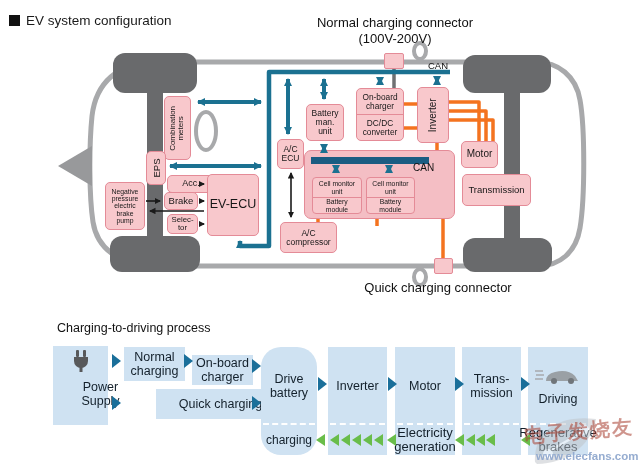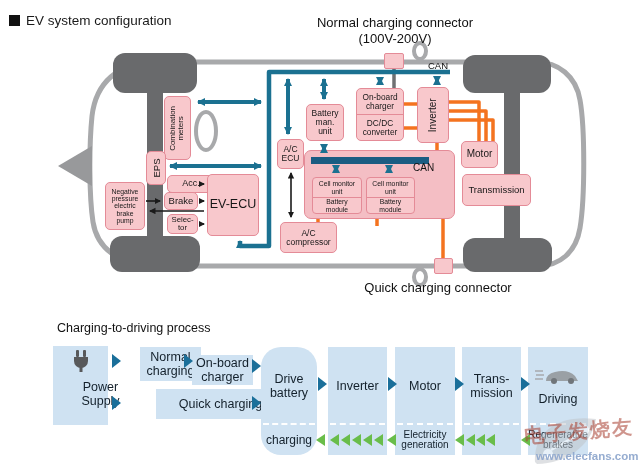--- a/index.html
+++ b/index.html
@@ -19,21 +19,21 @@
   
   .lbl{position:absolute;text-align:center;color:#111;}
   
   .pbox{position:absolute;box-sizing:border-box;background:#cfe2f2;display:flex;align-items:center;
         justify-content:center;text-align:center;color:#13202b;font-size:12.5px;line-height:1.12;}
   .tall{display:block;}
   .tlabel{position:absolute;left:0;top:0;width:100%;height:77px;display:flex;flex-direction:column;
           align-items:center;justify-content:center;text-align:center;}
   .dash{position:absolute;left:2px;right:2px;top:76px;border-top:2px dashed #fff;}
   .tstrip{position:absolute;left:0;top:78px;width:100%;height:30px;display:flex;align-items:center;
-          justify-content:center;text-align:center;font-size:10px;line-height:1.05;}
+          justify-content:center;text-align:center;font-size:13px;line-height:1.05;}
   .barrow{position:absolute;width:0;height:0;border-top:7.5px solid transparent;
           border-bottom:7.5px solid transparent;border-left:9px solid #1a6f9a;}
   .garrow{position:absolute;width:0;height:0;border-top:6.5px solid transparent;
           border-bottom:6.5px solid transparent;border-right:9px solid #69bd4a;}
   .wm-cn{position:absolute;left:524px;top:418px;font-size:20px;font-weight:bold;letter-spacing:2px;
          color:rgba(168,62,48,.55);transform:rotate(-5deg);}
   .wm-url{position:absolute;left:536px;top:450px;font-size:11.5px;font-weight:bold;
           color:rgba(143,168,206,.95);}
 </style>
 </head>
@@ -237,21 +237,21 @@
           <rect x="10.5" y="17" width="3" height="6"></rect>
         </g>
       </svg>
     </span>
     <div style="margin-top:4px;margin-left:40px;">
       <span class="ln">Power</span>
       <span class="ln">Supply</span>
     </div>
   </div>
 
-  <div class="pbox" style="left:124px;top:347px;width:61px;height:34px;margin-left:16px;">
+  <div class="pbox" style="left:124px;top:347px;width:61px;height:34px;">
     <div><span class="ln">Normal</span>
          <span class="ln">charging</span></div>
   </div>
   <div class="pbox" style="left:192px;top:355px;width:61px;height:30px;">
     <div><span class="ln">On-board</span>
          <span class="ln">charger</span></div>
   </div>
   <div class="pbox" style="left:124px;top:389px;width:129px;height:30px;margin-left:32px;">Quick charging</div>
 
   <div class="pbox tall" style="left:261px;top:347px;width:56px;height:108px;border-radius:20px;">

